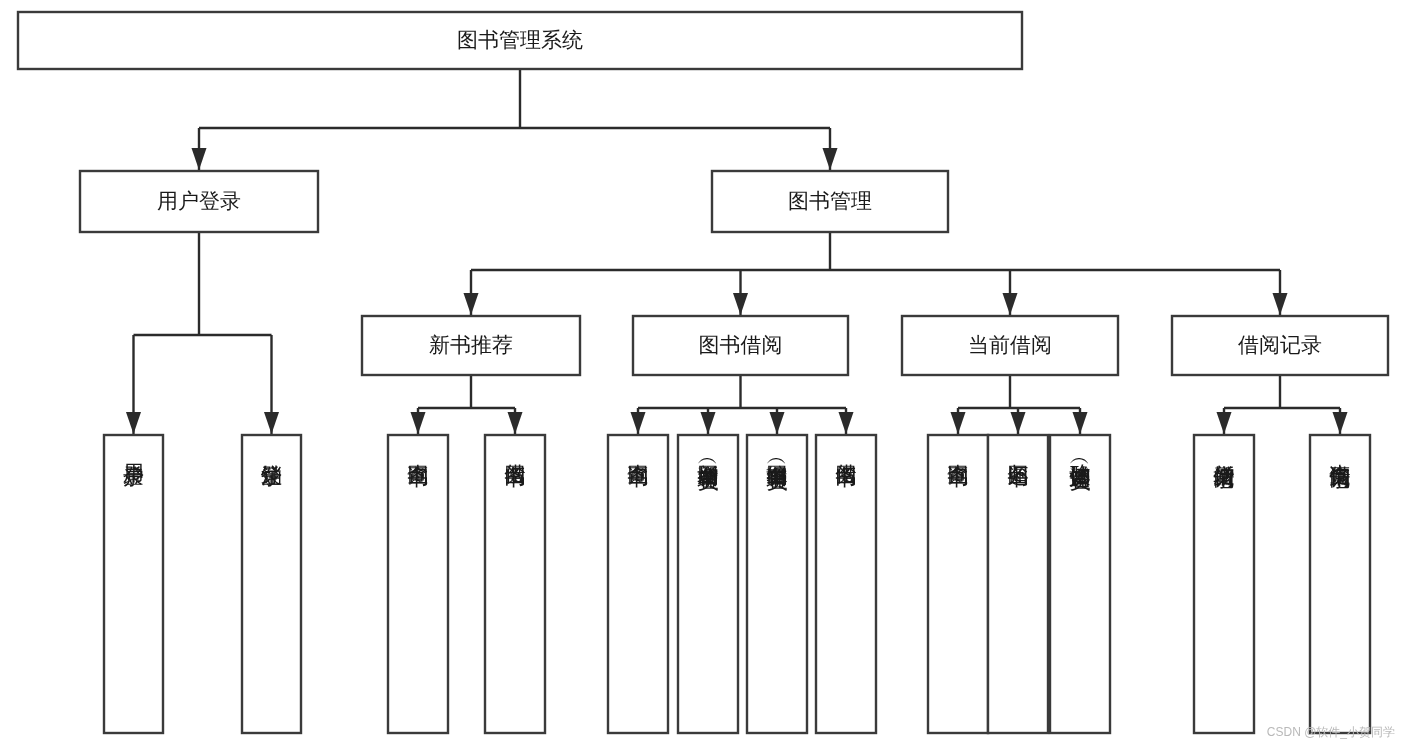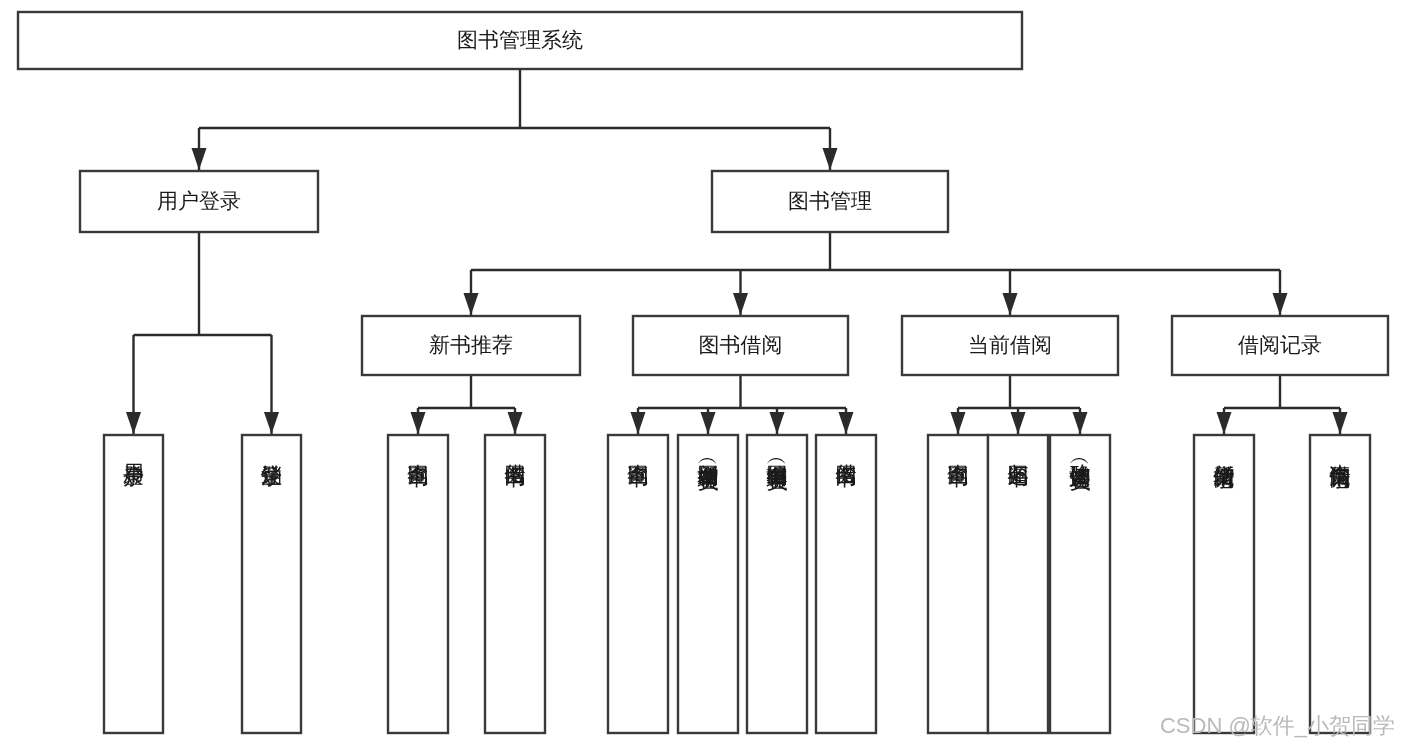--- a/index.html
+++ b/index.html
@@ -60,21 +60,21 @@
     line-height: 1;
     white-space: nowrap;
     text-align: left;
     pointer-events: none;
   }
   .watermark {
     position: absolute;
     right: 10px;
     bottom: 6px;
     font-family: "Liberation Sans", "DejaVu Sans", sans-serif;
-    font-size: 22px;
+    font-size: 12px;
     color: #b9b9b9;
     white-space: nowrap;
   }
 </style>
 </head>
 <body>
 
 <div id="diagram-root">
   <svg class="diagram-canvas" viewBox="0 0 1405 747">
     <g id="connectors-layer">

